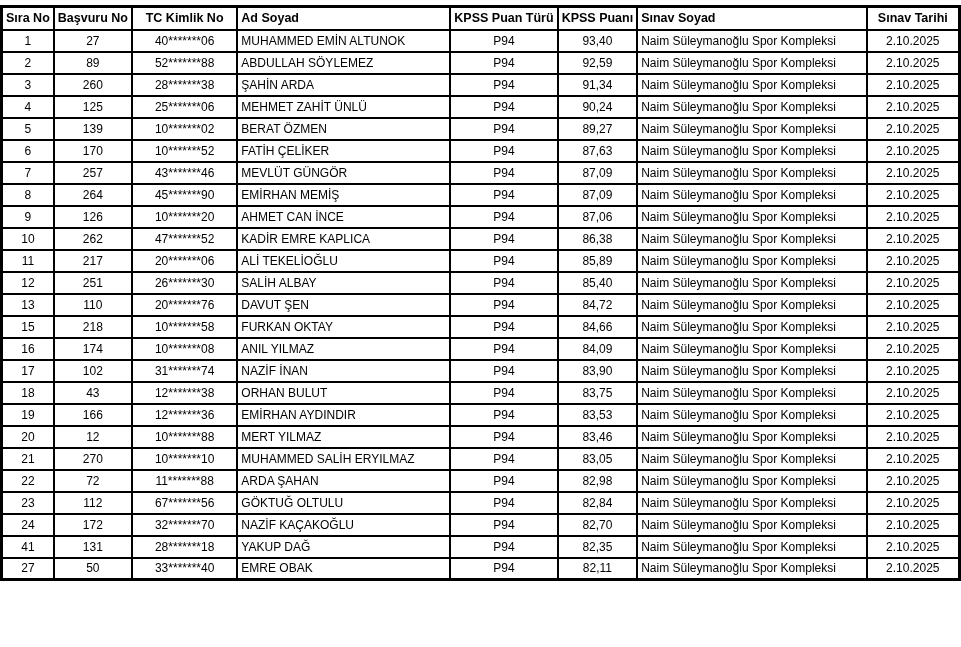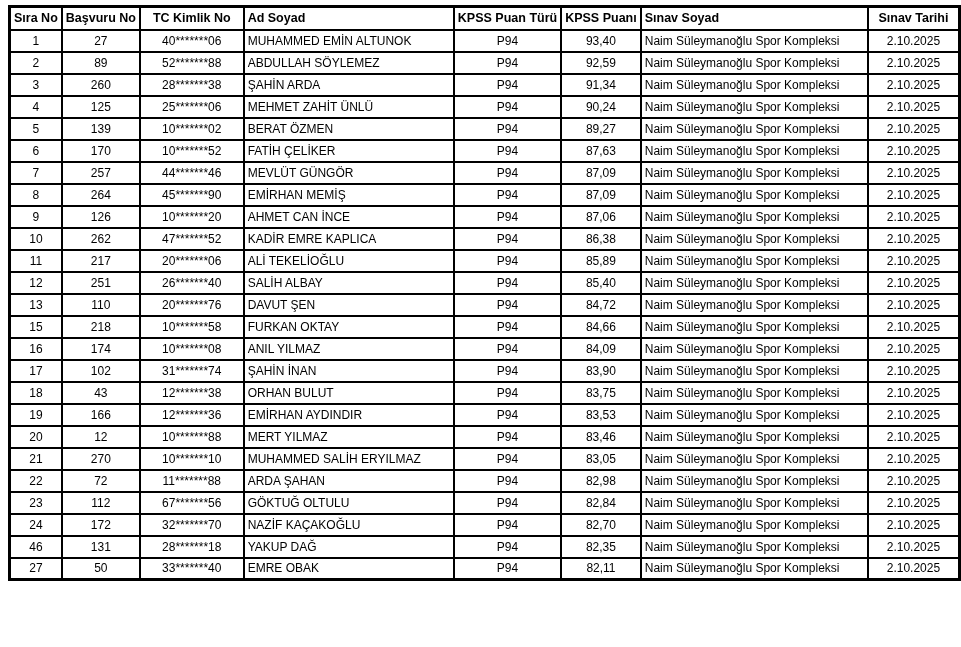--- a/index.html
+++ b/index.html
@@ -13,21 +13,21 @@
     color: #000000;
   }
   .page {
     position: relative;
     width: 961px;
     height: 647px;
     background: #ffffff;
   }
   table.results {
     position: absolute;
-    left: 8px;
+    left: 0;
     top: 5px;
     border-collapse: collapse;
     table-layout: fixed;
     border: 3px solid #000000;
   }
   table.results th,
   table.results td {
     border: 2px solid #000000;
     font-size: 12px;
     line-height: 1;
@@ -144,21 +144,21 @@
           <td>10*******52</td>
           <td>FATİH ÇELİKER</td>
           <td>P94</td>
           <td>87,63</td>
           <td>Naim Süleymanoğlu Spor Kompleksi</td>
           <td>2.10.2025</td>
         </tr>
         <tr>
           <td>7</td>
           <td>257</td>
-          <td>44*******46</td>
+          <td>43*******46</td>
           <td>MEVLÜT GÜNGÖR</td>
           <td>P94</td>
           <td>87,09</td>
           <td>Naim Süleymanoğlu Spor Kompleksi</td>
           <td>2.10.2025</td>
         </tr>
         <tr>
           <td>8</td>
           <td>264</td>
           <td>45*******90</td>
@@ -194,21 +194,21 @@
           <td>20*******06</td>
           <td>ALİ TEKELİOĞLU</td>
           <td>P94</td>
           <td>85,89</td>
           <td>Naim Süleymanoğlu Spor Kompleksi</td>
           <td>2.10.2025</td>
         </tr>
         <tr>
           <td>12</td>
           <td>251</td>
-          <td>26*******40</td>
+          <td>26*******30</td>
           <td>SALİH ALBAY</td>
           <td>P94</td>
           <td>85,40</td>
           <td>Naim Süleymanoğlu Spor Kompleksi</td>
           <td>2.10.2025</td>
         </tr>
         <tr>
           <td>13</td>
           <td>110</td>
           <td>20*******76</td>
@@ -235,21 +235,21 @@
           <td>ANIL YILMAZ</td>
           <td>P94</td>
           <td>84,09</td>
           <td>Naim Süleymanoğlu Spor Kompleksi</td>
           <td>2.10.2025</td>
         </tr>
         <tr>
           <td>17</td>
           <td>102</td>
           <td>31*******74</td>
-          <td>ŞAHİN İNAN</td>
+          <td>NAZİF İNAN</td>
           <td>P94</td>
           <td>83,90</td>
           <td>Naim Süleymanoğlu Spor Kompleksi</td>
           <td>2.10.2025</td>
         </tr>
         <tr>
           <td>18</td>
           <td>43</td>
           <td>12*******38</td>
           <td>ORHAN BULUT</td>
@@ -312,21 +312,21 @@
           <td>24</td>
           <td>172</td>
           <td>32*******70</td>
           <td>NAZİF KAÇAKOĞLU</td>
           <td>P94</td>
           <td>82,70</td>
           <td>Naim Süleymanoğlu Spor Kompleksi</td>
           <td>2.10.2025</td>
         </tr>
         <tr>
-          <td>46</td>
+          <td>41</td>
           <td>131</td>
           <td>28*******18</td>
           <td>YAKUP DAĞ</td>
           <td>P94</td>
           <td>82,35</td>
           <td>Naim Süleymanoğlu Spor Kompleksi</td>
           <td>2.10.2025</td>
         </tr>
         <tr>
           <td>27</td>

